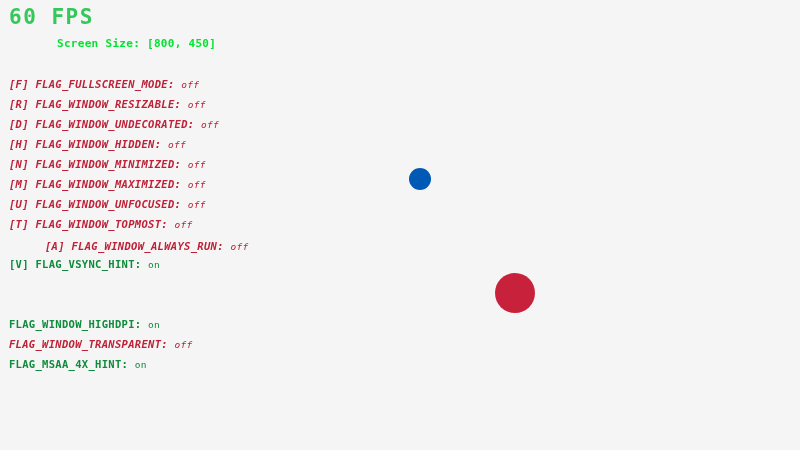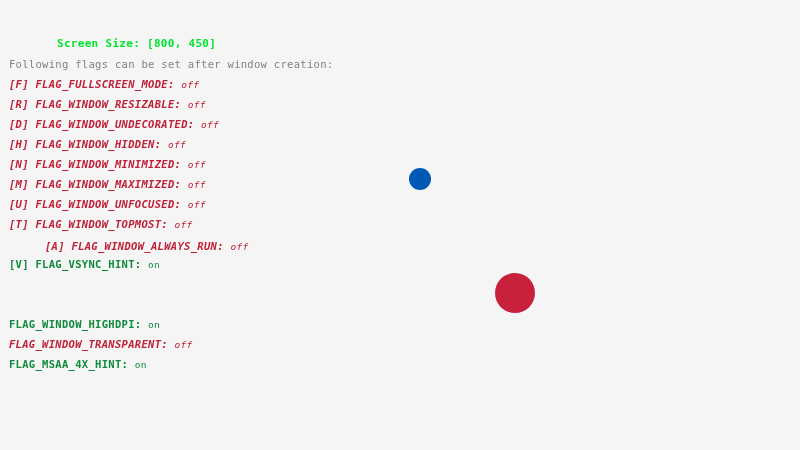--- a/index.html
+++ b/index.html
@@ -86,24 +86,24 @@
     width: 40px;
     height: 40px;
     background: #c8213c;
   }
 </style>
 </head>
 <body>
 
 <div id="app" style="background: rgb(245, 245, 245);">
 
+  <div class="txt" id="fps-counter">60 FPS</div>
 
   <div class="txt" id="screen-size">Screen Size: [800, 450]</div>
 
-  <div class="txt section-header" id="header-after">Following flags can be set after window creation:</div>
 
   <div id="runtime-flag-list">
       <div class="txt flag-line flag-off" style="top: 79px;"><span>[F] </span><span>FLAG_FULLSCREEN_MODE: </span><span class="val">off</span></div>
       <div class="txt flag-line flag-off" style="top: 99px;"><span>[R] </span><span>FLAG_WINDOW_RESIZABLE: </span><span class="val">off</span></div>
       <div class="txt flag-line flag-off" style="top: 119px;"><span>[D] </span><span>FLAG_WINDOW_UNDECORATED: </span><span class="val">off</span></div>
       <div class="txt flag-line flag-off" style="top: 139px;"><span>[H] </span><span>FLAG_WINDOW_HIDDEN: </span><span class="val">off</span></div>
       <div class="txt flag-line flag-off" style="top: 159px;"><span>[N] </span><span>FLAG_WINDOW_MINIMIZED: </span><span class="val">off</span></div>
       <div class="txt flag-line flag-off" style="top: 179px;"><span>[M] </span><span>FLAG_WINDOW_MAXIMIZED: </span><span class="val">off</span></div>
       <div class="txt flag-line flag-off" style="top: 199px;"><span>[U] </span><span>FLAG_WINDOW_UNFOCUSED: </span><span class="val">off</span></div>
       <div class="txt flag-line flag-off" style="top: 219px;"><span>[T] </span><span>FLAG_WINDOW_TOPMOST: </span><span class="val">off</span></div>

